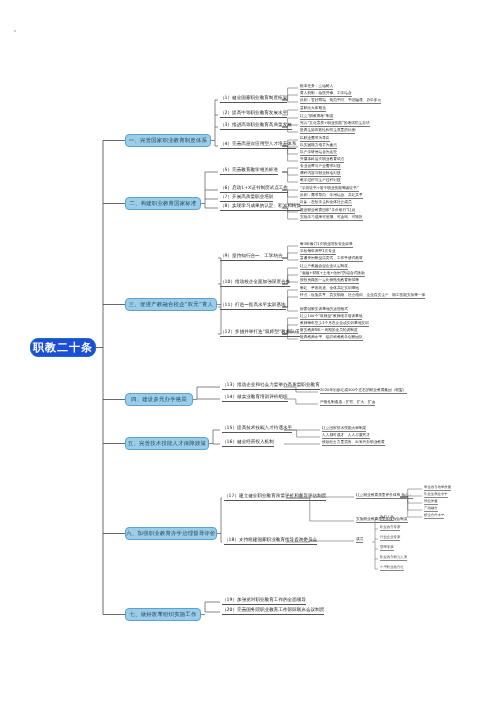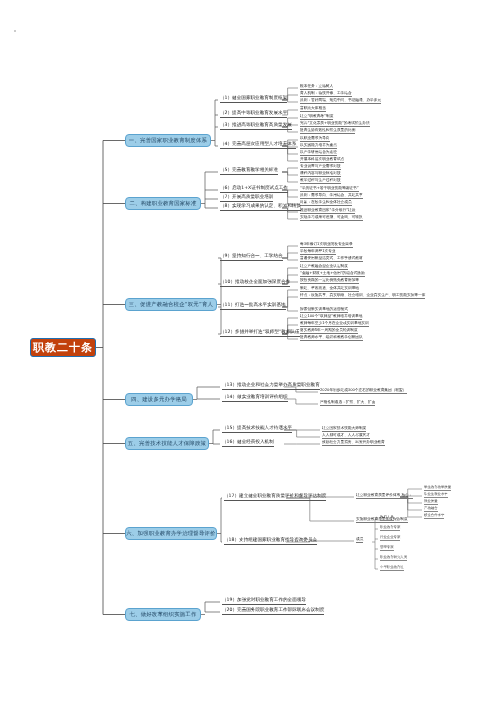--- a/index.html
+++ b/index.html
@@ -10,23 +10,23 @@
     position:relative;
     overflow:hidden;
   }
   #canvas{position:absolute;left:0;top:0;width:497px;height:702px;}
   svg.lines{position:absolute;left:0;top:0;width:497px;height:702px;pointer-events:none;}
 
   .node{position:absolute;box-sizing:border-box;}
 
   
   .root{
-    background:#c2410c;
+    background:#1d4ed8;
     border:1px solid #1f6fb2;
-    border-radius:3px;
+    border-radius:8px;
     color:#ffffff;
     font-size:11px;
     font-weight:bold;
     letter-spacing:1px;
     display:flex;align-items:center;justify-content:center;
     white-space:nowrap;
   }
   
   .lv1{
     background:#9CCDE8;

